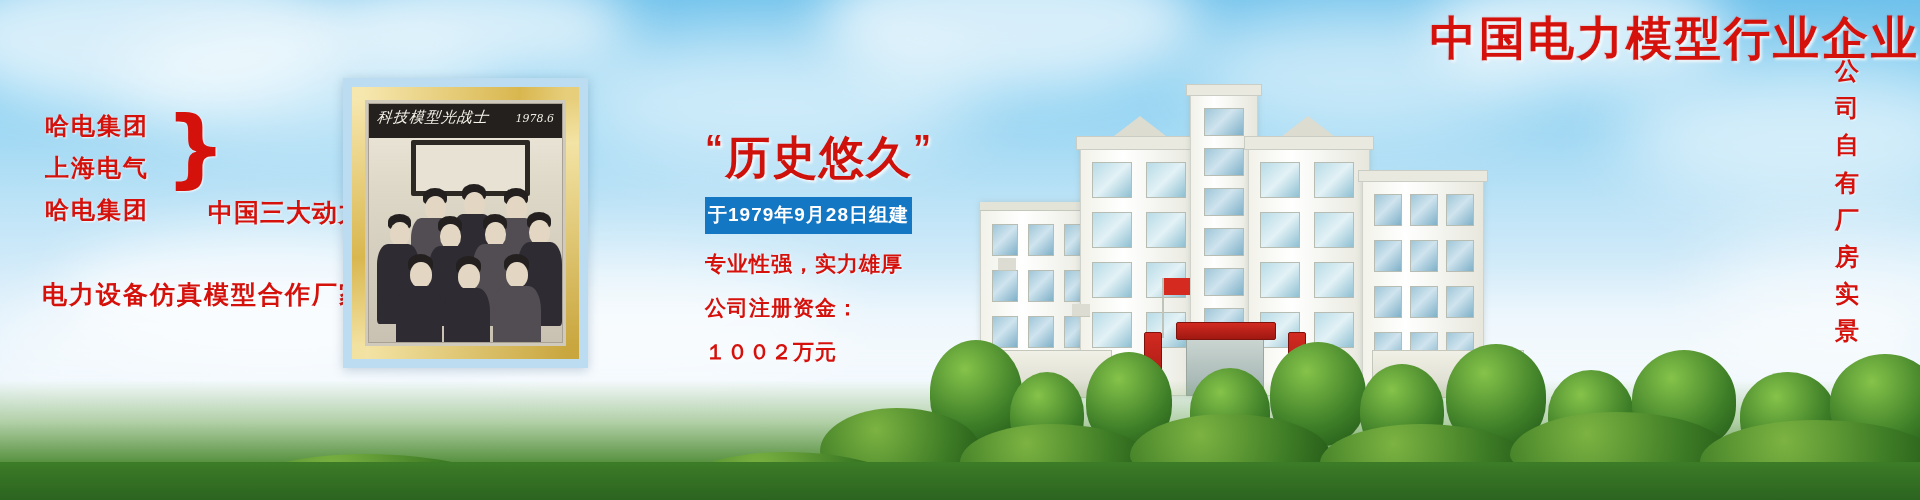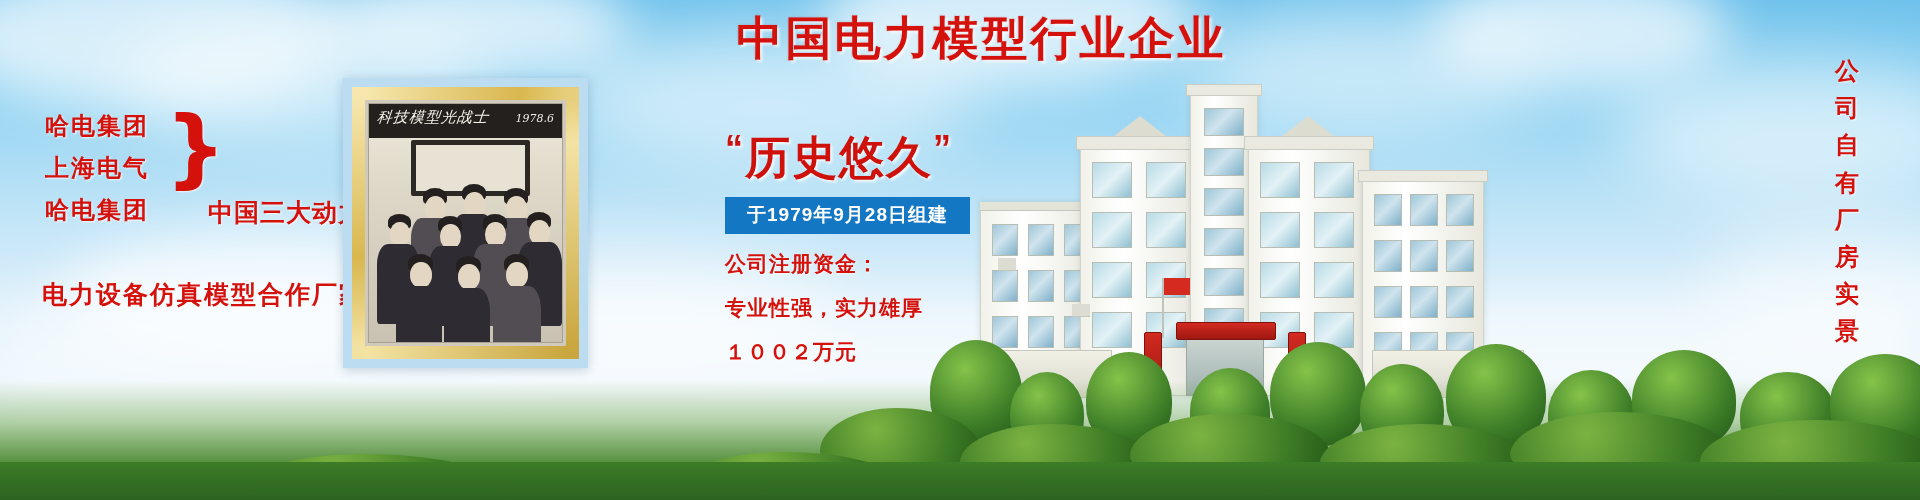--- a/index.html
+++ b/index.html
@@ -73,21 +73,21 @@
   .banner-date{position:absolute;right:8px;top:8px;color:#efece3;font-size:11px;font-style:italic;font-family:"DejaVu Serif",serif;}
   .backwall{position:absolute;left:22%;top:36px;width:56%;height:46px;background:#e7e2d4;border:5px solid #2c2823;border-radius:2px;}
   .face{position:absolute;border-radius:48%;background:#e3d7c4;}
   .hair{position:absolute;border-radius:50% 50% 30% 30%;background:#23201f;}
   .body{position:absolute;border-radius:26% 26% 6% 6%;background:#2e2b33;}
   .bodyL{background:#514d52;}
   .bodyW{background:#d9d3c6;}
 
   
   #title{
-    position:absolute;left:0;right:0;top:8px;text-align:center;
+    position:absolute;left:0;right:0;top:8px;text-align:right;
     color:#d5110c;font-size:46px;font-weight:bold;letter-spacing:3px;
     text-shadow:2px 2px 3px rgba(255,255,255,.85),0 0 2px rgba(180,0,0,.35);
     margin-left:43px;
   }
   #leftblock{position:absolute;left:40px;top:110px;width:300px;color:#d5110c;}
   #leftblock .rows{position:relative;height:115px;}
   #leftblock .l{position:absolute;left:5px;font-size:24px;font-weight:bold;letter-spacing:2px;
       text-shadow:1px 1px 2px rgba(255,255,255,.85);}
   #leftblock .l1{top:0;}
   #leftblock .l2{top:42px;}
@@ -99,29 +99,29 @@
   }
   #leftblock .sideline{
     position:absolute;left:168px;top:86px;font-size:25px;font-weight:bold;letter-spacing:1px;
     white-space:nowrap;text-shadow:1px 1px 2px rgba(255,255,255,.85);
   }
   #leftblock .bottomline{
     position:absolute;left:2px;top:168px;font-size:25px;font-weight:bold;letter-spacing:2px;
     white-space:nowrap;text-shadow:1px 1px 2px rgba(255,255,255,.85);
   }
 
-  #center{position:absolute;left:725px;top:128px;width:270px;}
+  #center{position:absolute;left:705px;top:128px;width:270px;}
   #center .headline{
     color:#cf110b;font-size:45px;font-weight:bold;letter-spacing:2px;white-space:nowrap;
     text-shadow:2px 2px 3px rgba(255,255,255,.85);
   }
   #center .headline .qm{font-size:36px;vertical-align:12px;}
   #center .badge{
     display:inline-block;margin-top:9px;background:#1477c4;color:#fff;
-    font-size:19px;font-weight:bold;letter-spacing:1px;padding:5px 22px 6px;white-space:nowrap;
+    font-size:19px;font-weight:bold;letter-spacing:1px;padding:5px 3px 6px;white-space:nowrap;
   }
   #center .line{
     color:#d5110c;font-size:21px;font-weight:bold;letter-spacing:1px;margin-top:16px;white-space:nowrap;
     text-shadow:1px 1px 2px rgba(255,255,255,.8);
   }
 
   #rightcol{
     position:absolute;right:52px;top:52px;width:42px;
     color:#d5110c;font-size:24px;font-weight:bold;line-height:1.55;text-align:center;
     text-shadow:1px 1px 2px rgba(255,255,255,.75);
@@ -309,22 +309,22 @@
 
         <div class="body bodyW" style="left:30%;top:238px;width:34px;height:50px;"></div>
 
       </div>
     </div>
   </div>
 
   <div id="center">
     <div class="headline"><span class="qm">“</span><span>历史悠久</span><span class="qm">”</span></div>
     <div class="badge">于1979年9月28日组建</div>
+    <div class="line">专业性强，实力雄厚</div>
     <div class="line">公司注册资金：</div>
-    <div class="line">专业性强，实力雄厚</div>
     <div class="line">１００２万元</div>
   </div>
 
   <div id="rightcol">
     <span class="ch">公</span>
     <span class="ch">司</span>
     <span class="ch">自</span>
     <span class="ch">有</span>
     <span class="ch">厂</span>
     <span class="ch">房</span>

